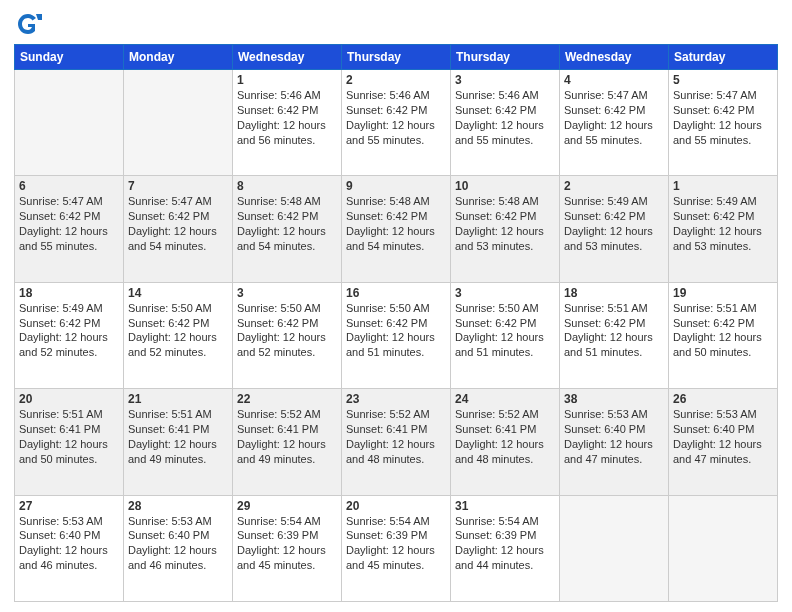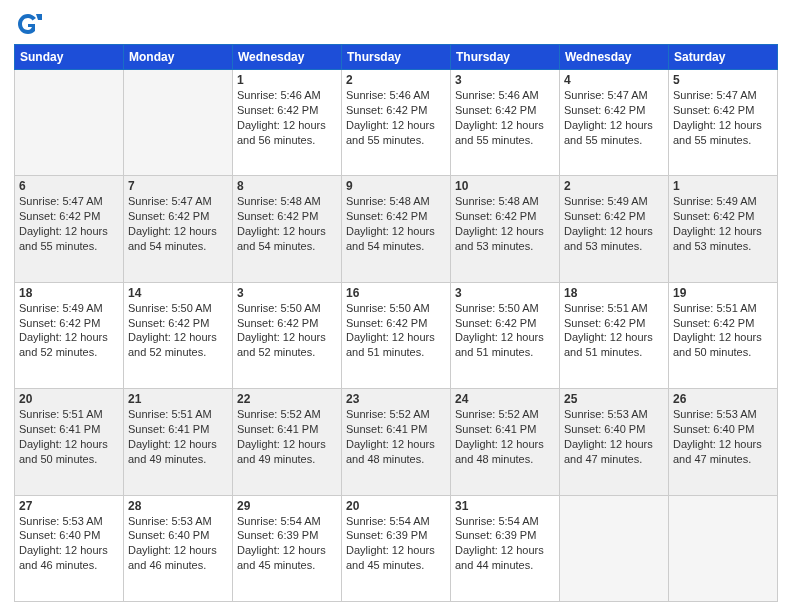--- a/index.html
+++ b/index.html
@@ -236,21 +236,21 @@
           </td>
           <td>
             <span class="day-num">23</span>
             <div class="day-info">Sunrise: 5:52 AM<br>Sunset: 6:41 PM<br>Daylight: 12 hours and 48 minutes.</div>
           </td>
           <td>
             <span class="day-num">24</span>
             <div class="day-info">Sunrise: 5:52 AM<br>Sunset: 6:41 PM<br>Daylight: 12 hours and 48 minutes.</div>
           </td>
           <td>
-            <span class="day-num">25</span>
+            <span class="day-num">38</span>
             <div class="day-info">Sunrise: 5:53 AM<br>Sunset: 6:40 PM<br>Daylight: 12 hours and 47 minutes.</div>
           </td>
           <td>
             <span class="day-num">26</span>
             <div class="day-info">Sunrise: 5:53 AM<br>Sunset: 6:40 PM<br>Daylight: 12 hours and 47 minutes.</div>
           </td>
         </tr>
         <tr>
           <td>
             <span class="day-num">27</span>

